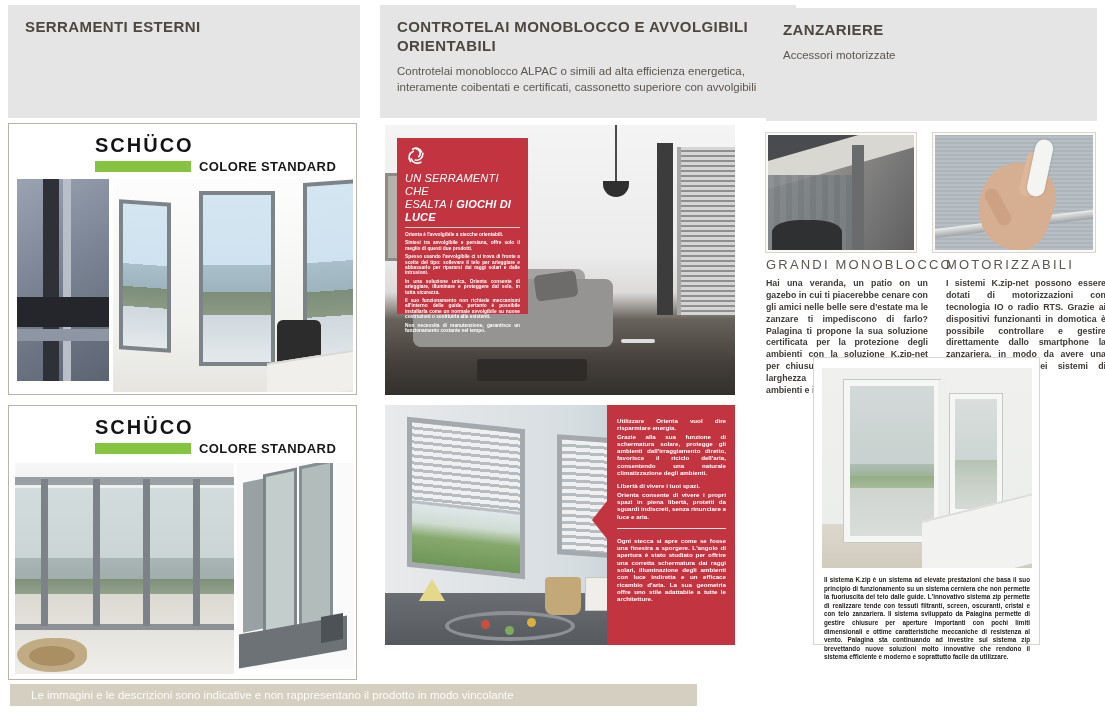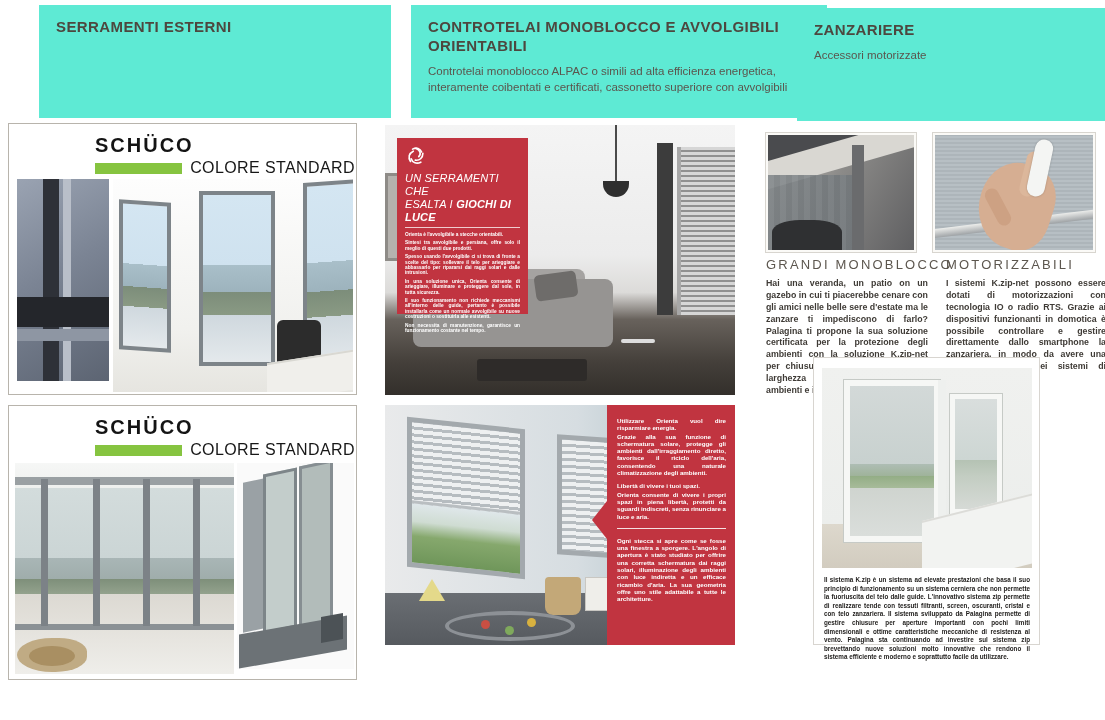--- a/index.html
+++ b/index.html
@@ -1,38 +1,38 @@
 <!DOCTYPE html>
 <html><head>
 <meta charset="utf-8">
 <style>
   html,body{margin:0;padding:0;background:#ffffff;}
   #page{position:relative;width:1105px;height:720px;background:#ffffff;overflow:hidden;
         font-family:"Liberation Sans", sans-serif;color:#5b554d;}
   *{box-sizing:border-box;}
 
   
-  .hdr{position:absolute;background:#5eead4;padding:13px 17px 10px 17px;margin-left:31px;}
+  .hdr{position:absolute;background:#e5e5e5;padding:13px 17px 10px 17px;}
   #hdr-left{left:8px;top:5px;width:352px;height:113px;}
   #hdr-mid{left:380px;top:5px;width:416px;height:113px;}
   #hdr-right{left:766px;top:8px;width:331px;height:113px;}
   .hdr h1{margin:0 0 7px 0;font-size:15px;line-height:1.25;letter-spacing:.4px;
           color:#4d473f;font-weight:bold;}
   .hdr p{margin:0;font-size:11.5px;line-height:1.45;color:#5b554d;}
 
   
   .card{position:absolute;background:#fff;border:1px solid #b8b4ac;}
   #card1{left:8px;top:123px;width:349px;height:272px;}
   #card2{left:8px;top:405px;width:349px;height:275px;}
   .logo-wrap{position:absolute;left:86px;top:11px;width:260px;}
   .brand{font-size:20px;font-weight:bold;letter-spacing:2px;color:#141414;
          width:96px;text-align:center;line-height:1;}
   .logo-row2{display:flex;align-items:center;gap:8px;margin-top:4px;}
   .greenbar{width:96px;height:11px;background:#86c440;}
-  .colore{font-size:16px;font-weight:normal;color:#171717;letter-spacing:.4px;white-space:nowrap;}
+  .colore{font-size:13px;font-weight:bold;color:#171717;letter-spacing:.4px;white-space:nowrap;}
 
   .ph{position:absolute;overflow:hidden;}
   
   #photo-a{left:8px;top:55px;width:92px;height:202px;background:linear-gradient(150deg,#9aa3b2 0%,#7b8494 45%,#5c6472 100%);}
   #photo-a .bar-v{position:absolute;left:26px;top:0;width:16px;height:100%;background:#2e3138;}
   #photo-a .bar-v2{position:absolute;left:46px;top:0;width:8px;height:100%;background:#b9bfc9;}
   #photo-a .bar-h{position:absolute;left:0;top:118px;width:100%;height:30px;background:#24262b;}
   #photo-a .bar-h2{position:absolute;left:0;top:150px;width:100%;height:12px;background:#8e96a3;}
   
   #photo-b{left:104px;top:55px;width:240px;height:213px;background:linear-gradient(#fdfdfd 0%,#f1f1ee 70%,#e6e5e0 100%);}
@@ -309,14 +309,15 @@
   <div id="kzip-card">
     <div id="kzip-photo">
       <div class="bigwin"></div>
       <div class="mull"></div>
       <div class="smallwin"></div>
       <div class="tablewedge"></div>
     </div>
     <div id="kzip-caption">Il sistema K.zip è un sistema ad elevate prestazioni che basa il suo principio di funzionamento su un sistema cerniera che non permette la fuoriuscita del telo dalle guide. L'innovativo sistema zip permette di realizzare tende con tessuti filtranti, screen, oscuranti, cristal e con telo zanzariera. Il sistema sviluppato da Palagina permette di gestire chiusure  per aperture importanti con pochi limiti dimensionali e ottime caratteristiche meccaniche di resistenza al vento. Palagina sta continuando ad investire sul sistema zip brevettando nuove soluzioni molto innovative che rendono il sistema efficiente e moderno e soprattutto facile da utilizzare.</div>
   </div>
 
+  <div id="disclaimer">Le immagini e le descrizioni sono indicative e non rappresentano il prodotto in modo vincolante</div>
 
 </div>
 
 </body></html>

